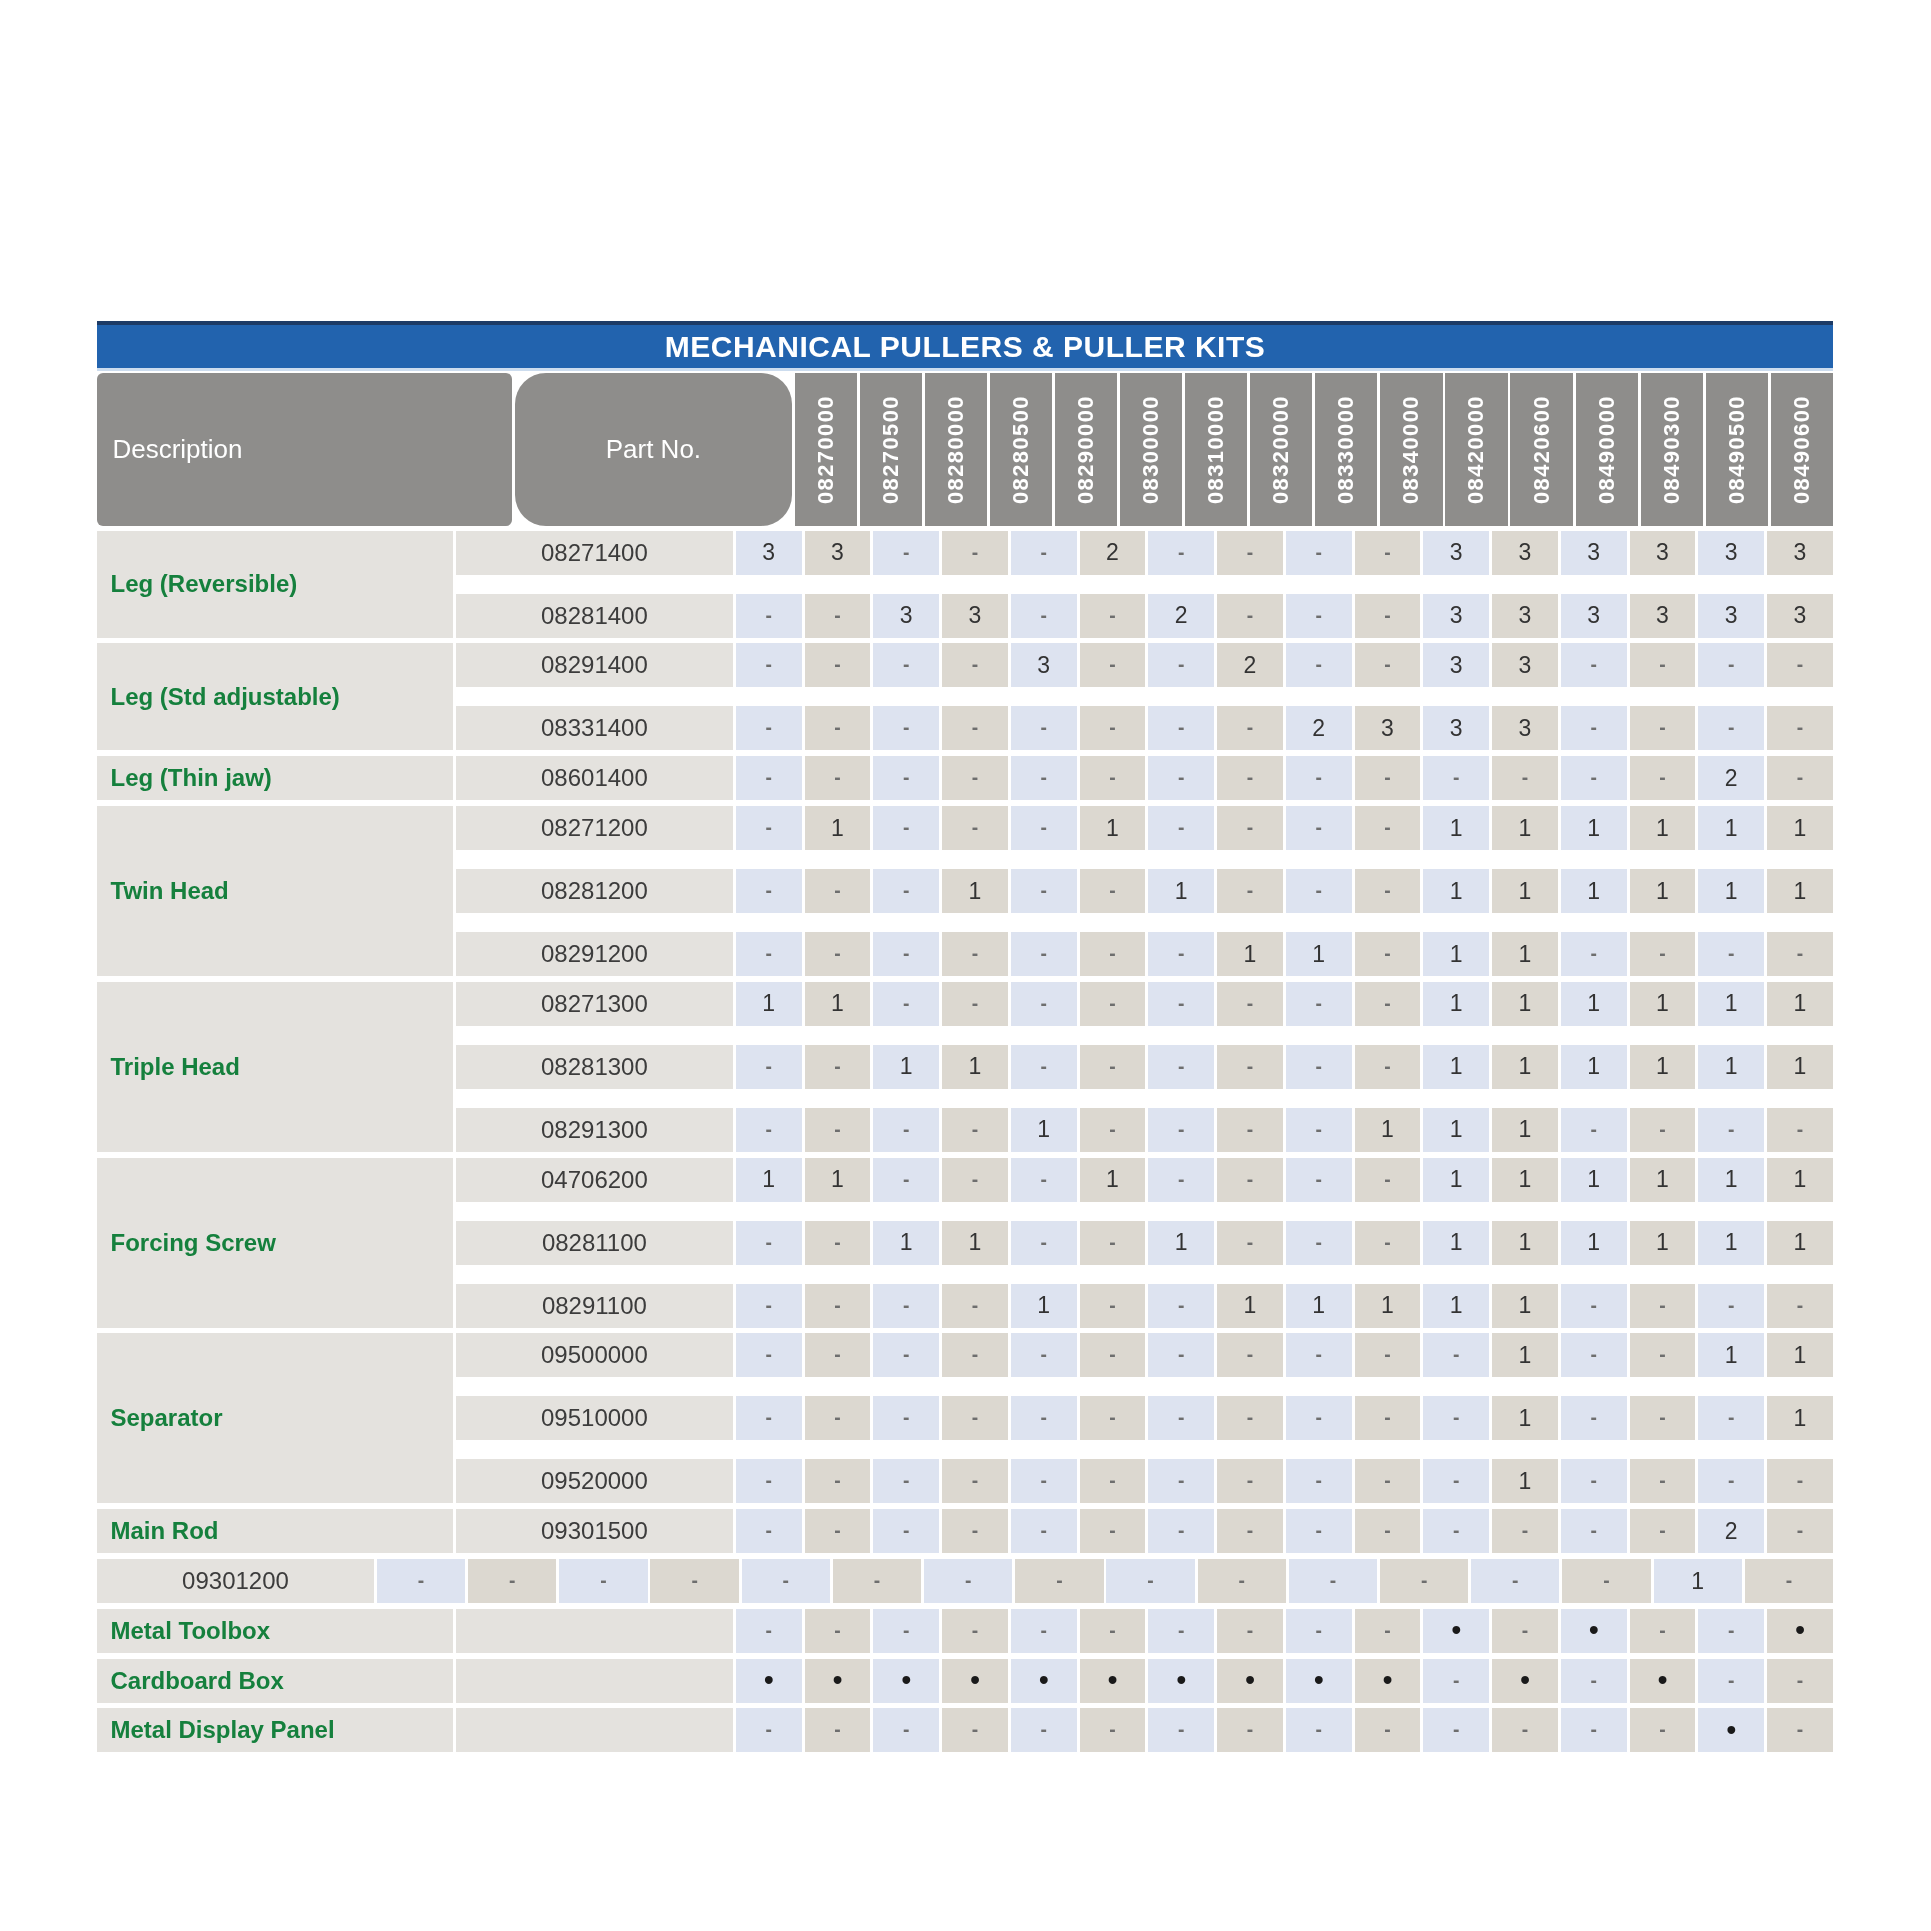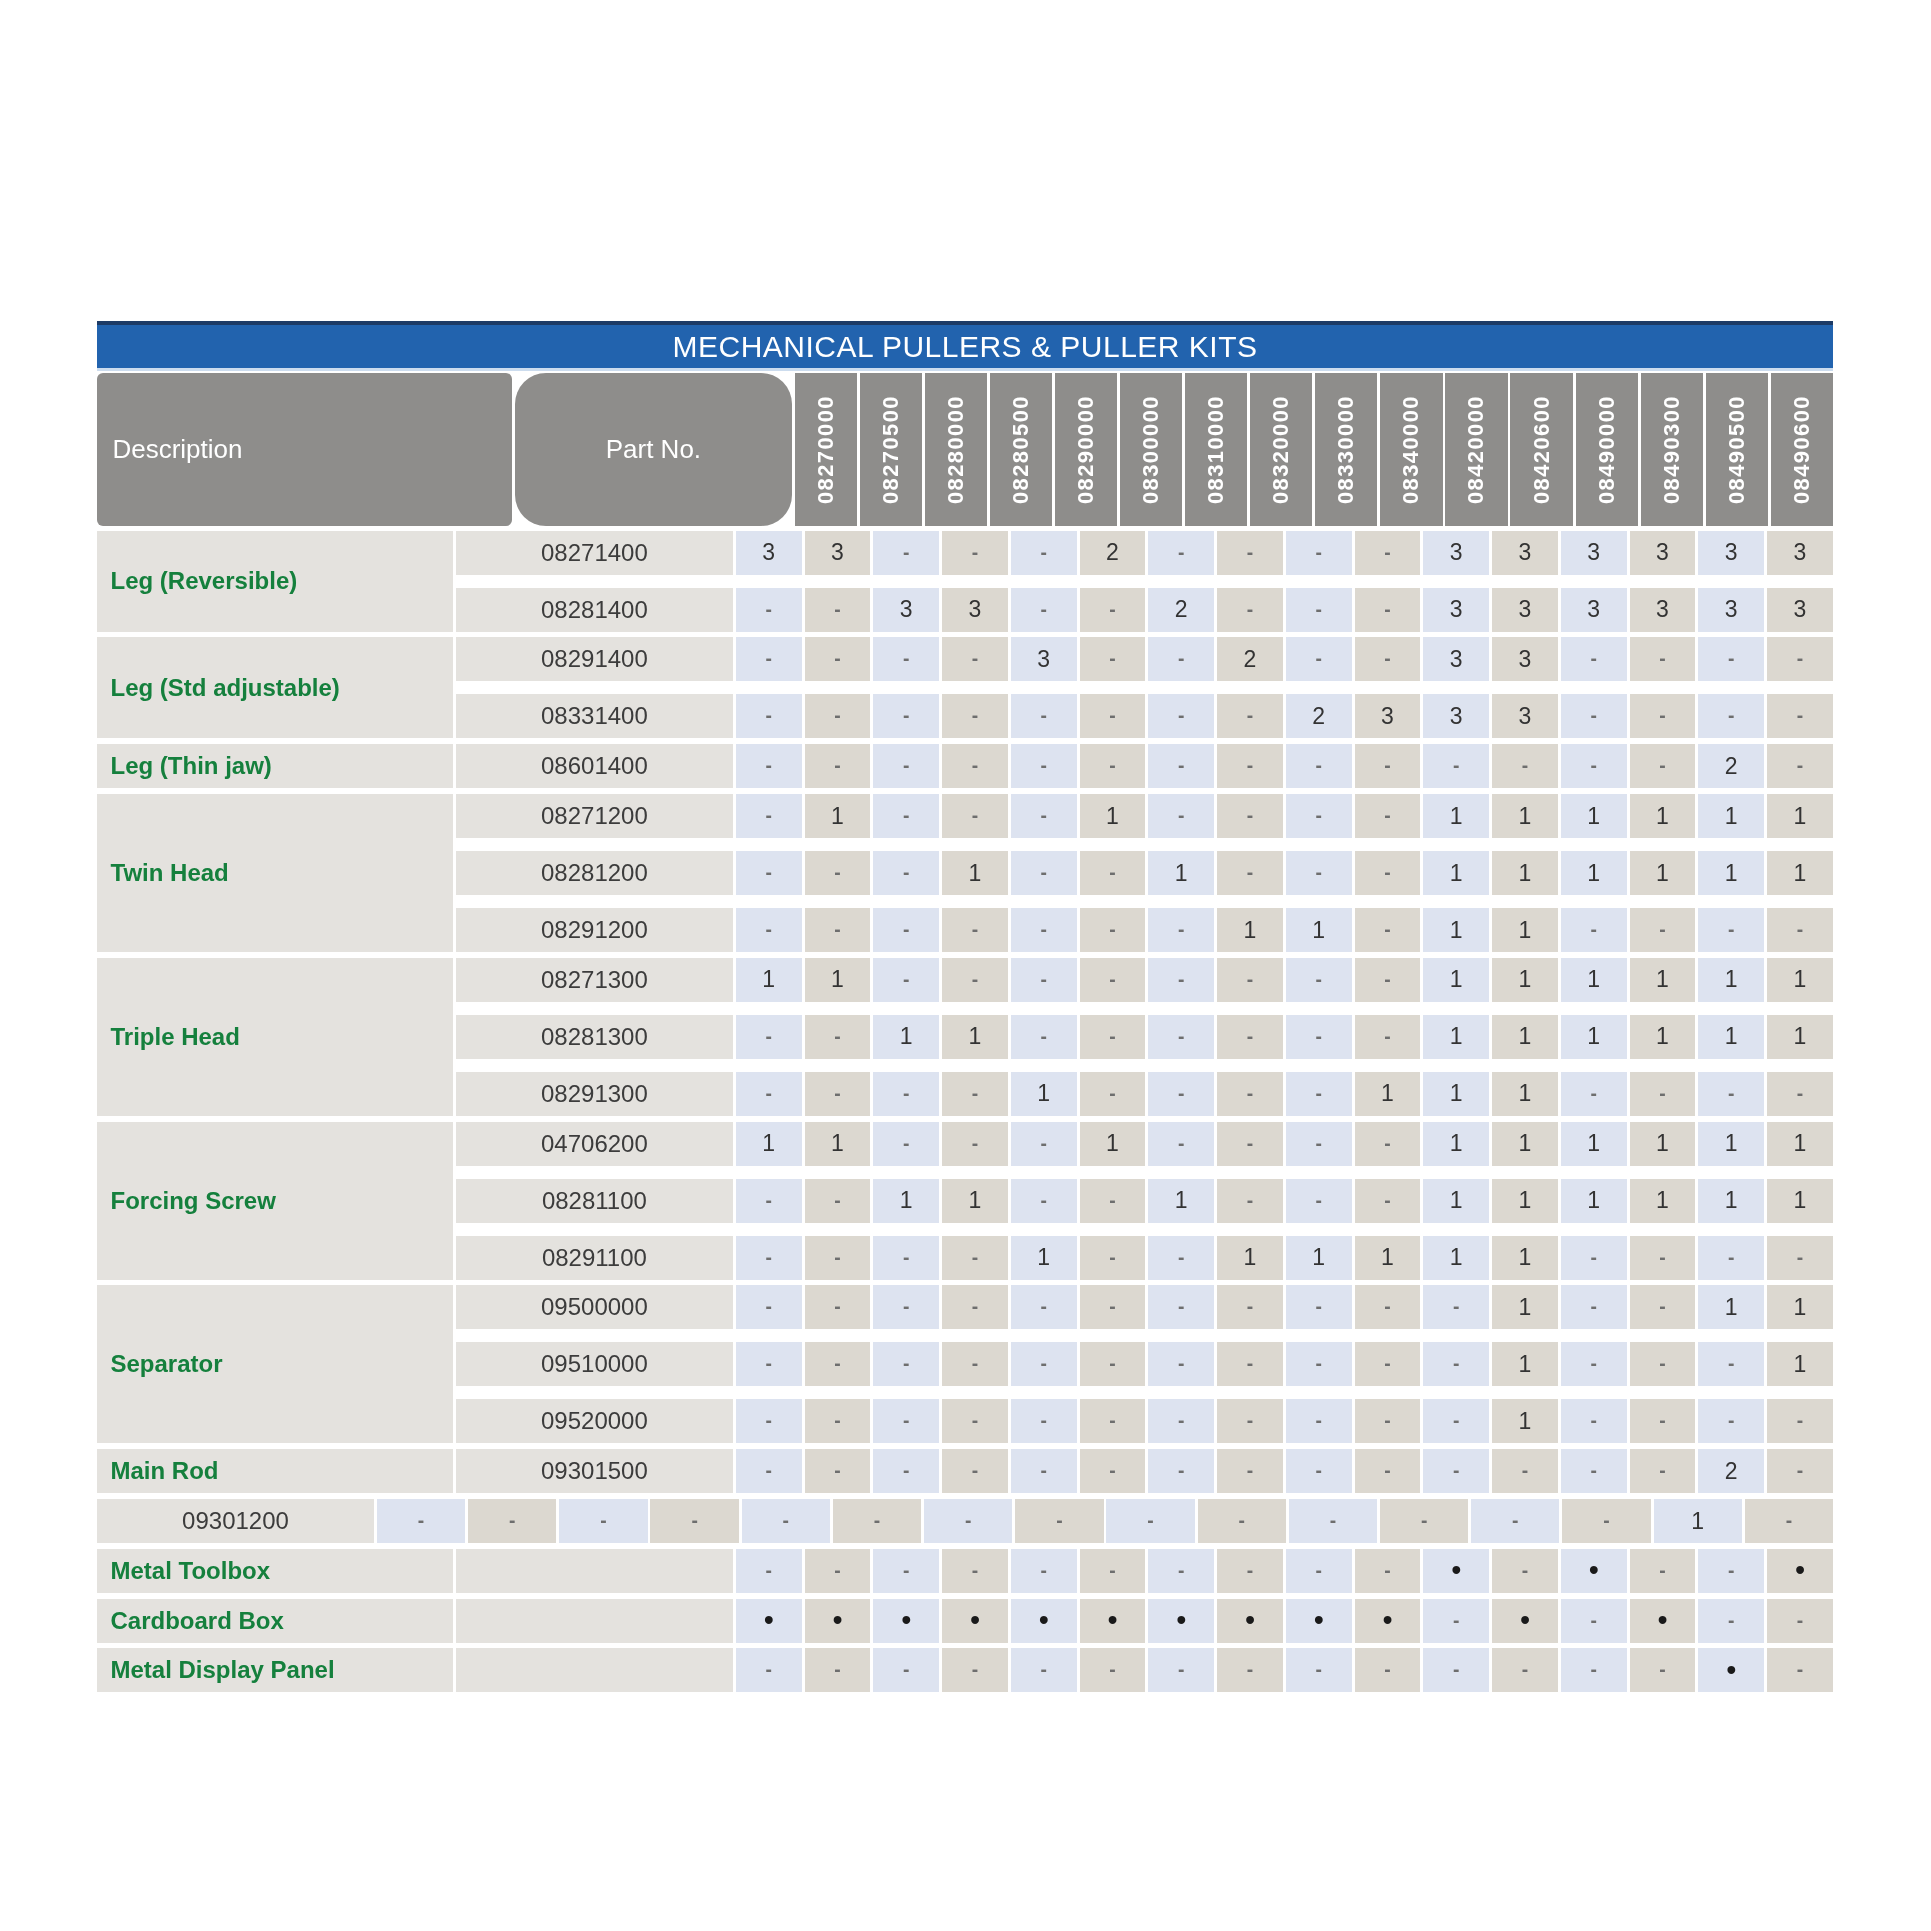--- a/index.html
+++ b/index.html
@@ -16,21 +16,21 @@
     width: 1736px;
   }
   
   .title-bar {
     height: 50px;
     background: #2263ae;
     border-top: 4.8px solid #1d3b66;
     border-bottom: 3.9px solid #ccdcee;
     color: #ffffff;
     display: flex; align-items: center; justify-content: center;
-    font-weight: normal; font-size: 30px; letter-spacing: 0.5px;
+    font-weight: bold; font-size: 30px; letter-spacing: 0.5px;
   }
   
   .header-row {
     display: flex;
     height: 153px;
     margin-top: 1.9px;
     margin-bottom: 4.8px;
   }
   .h-desc {
     width: 415px; margin-right: 2.9px;
@@ -60,21 +60,21 @@
   }
   
   .group { display: flex; margin-bottom: 5.8px; }
   .desc-cell {
     width: 356px; margin-right: 2.9px;
     background: #e4e2de;
     display: flex; align-items: center;
     padding-left: 13.5px;
     font-weight: bold; font-size: 24px; color: #15803d;
   }
-  .group-rows { flex: 1; display: flex; flex-direction: column; gap: 13px; }
+  .group-rows { flex: 1; display: flex; flex-direction: column; gap: 19px; }
   .part-row { display: flex; height: 44px; }
   .part-cell {
     width: 277px; margin-right: 2.9px;
     background: #e4e2de;
     display: flex; align-items: center; justify-content: center;
     font-size: 24px; color: #3c3c3c;
   }
   .vals { flex: 1; display: flex; gap: 2.9px; }
   .val-cell {
     flex: 1;

